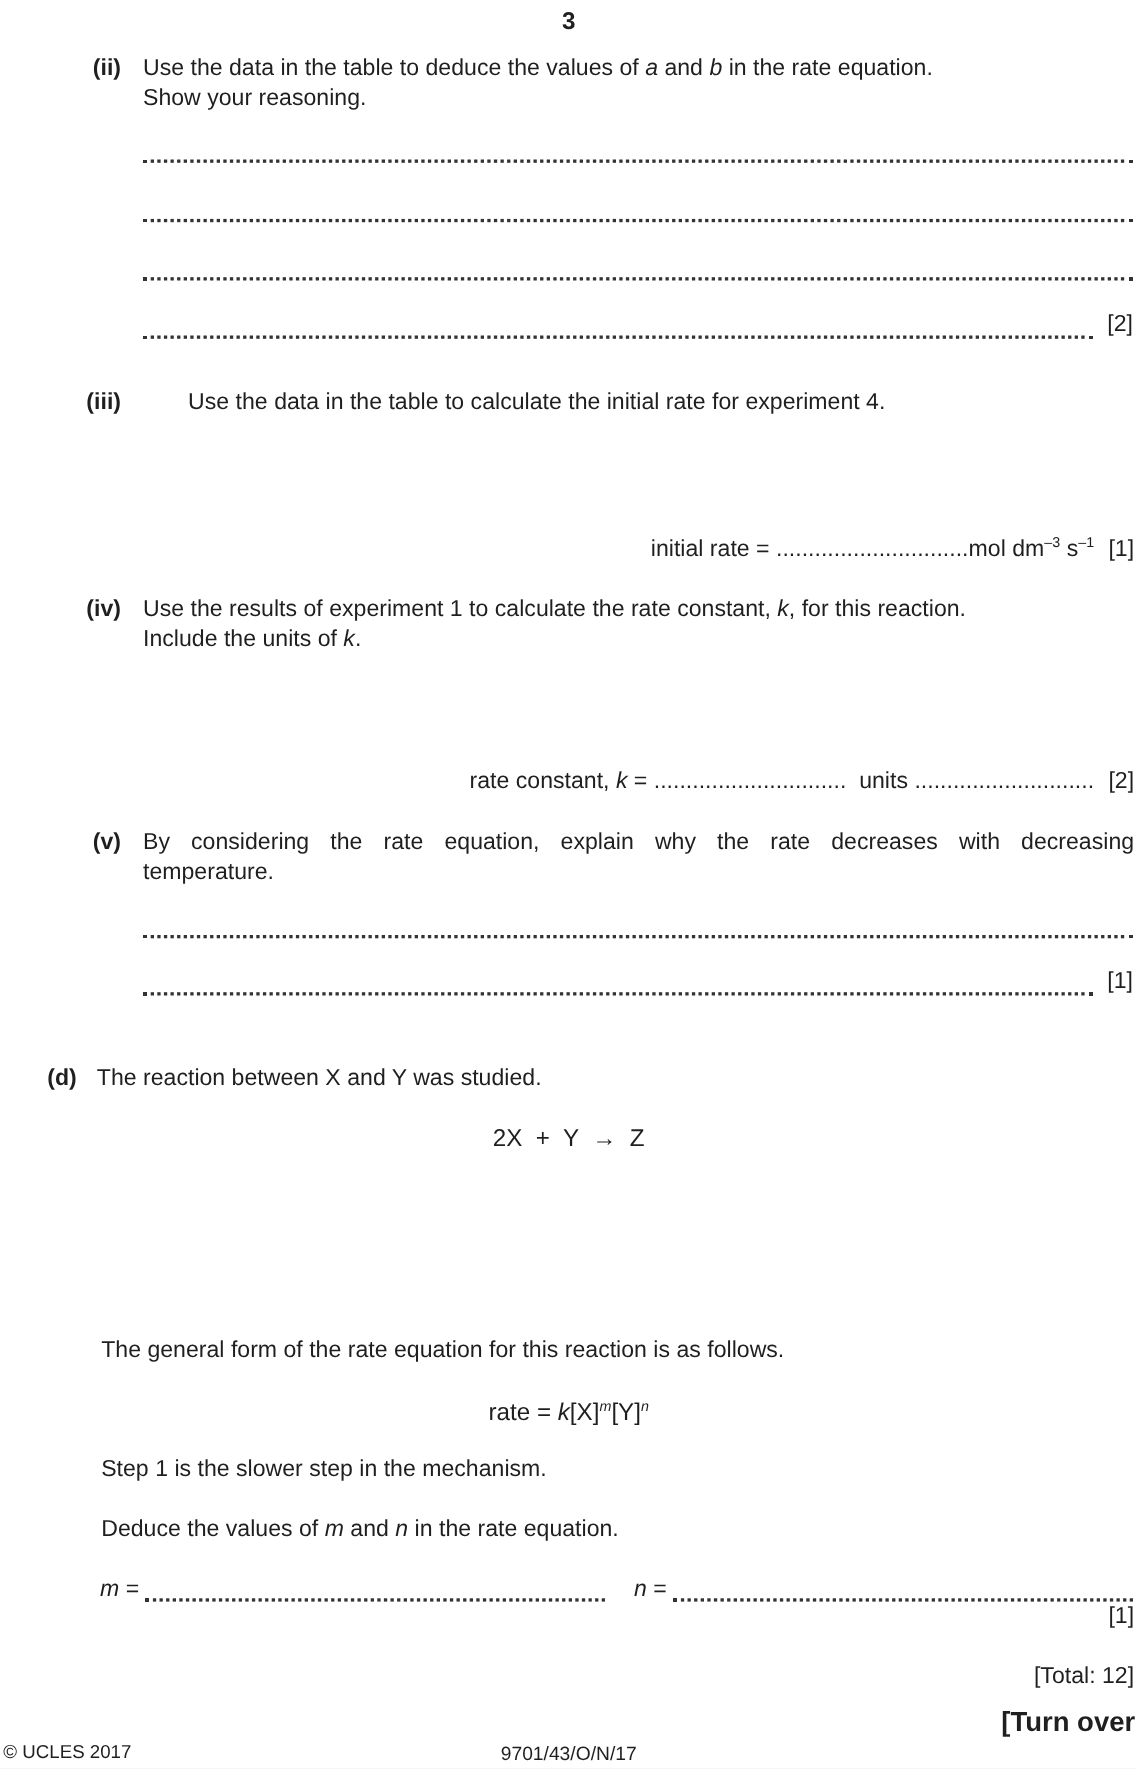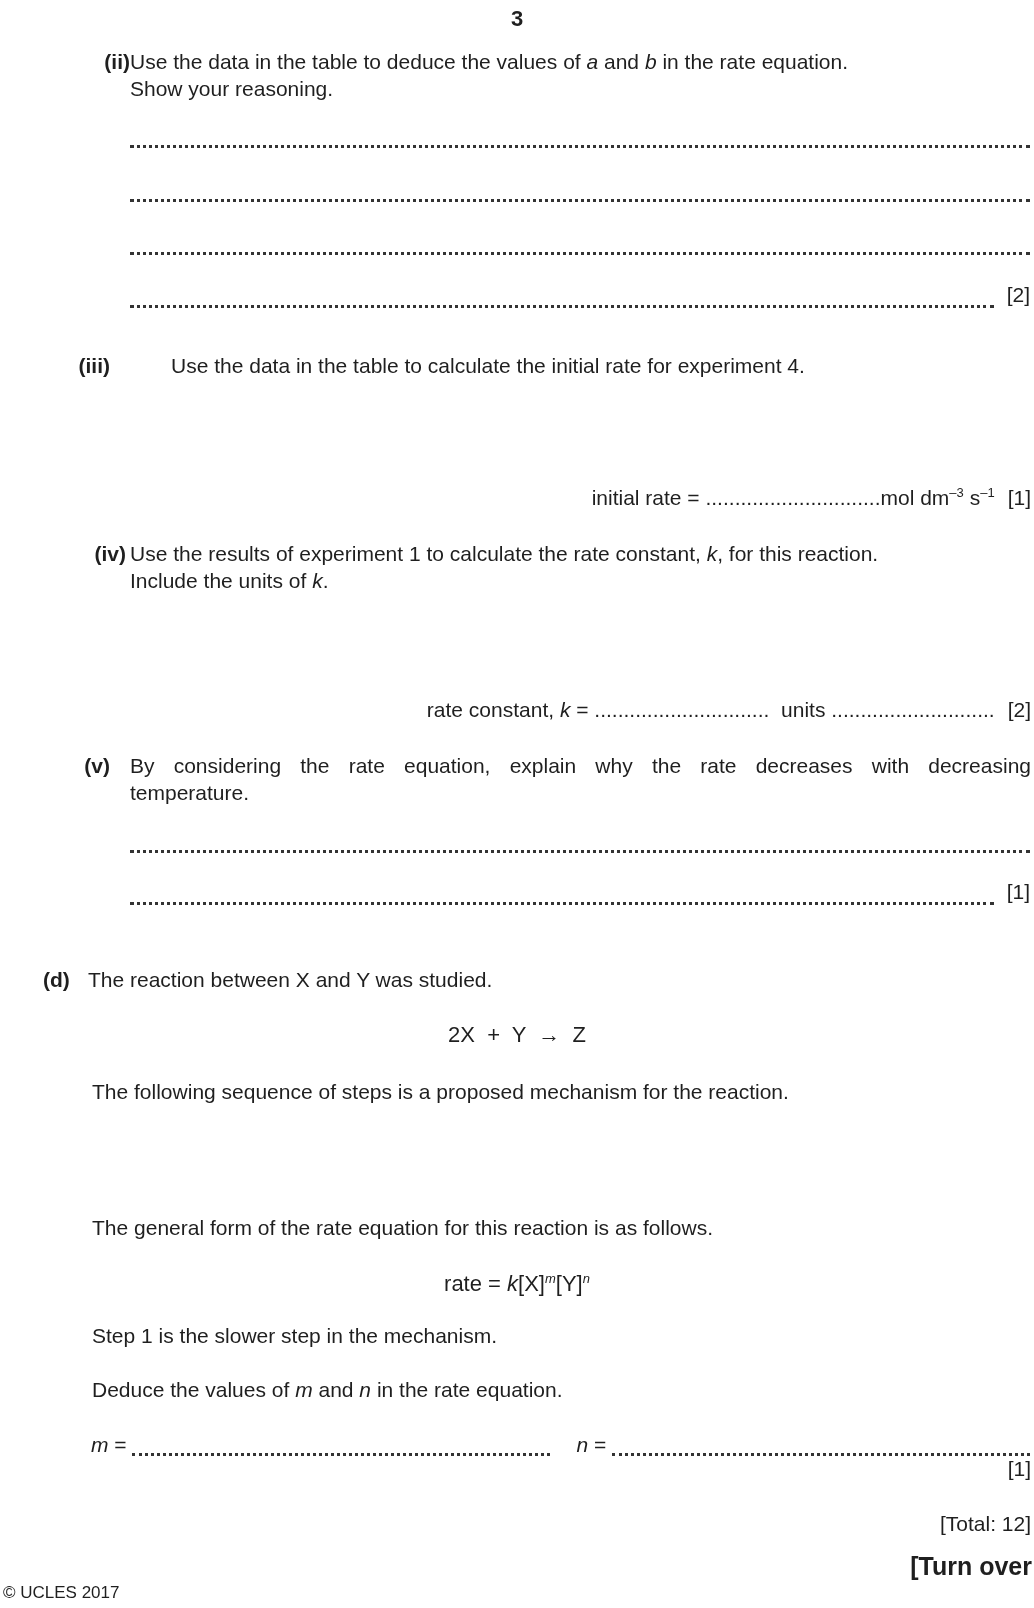--- a/index.html
+++ b/index.html
@@ -72,21 +72,21 @@
   .footer-center{ position: absolute; left: 0; width: 100%; top: 1584px; font-size: 17.5px; text-align: center; }
   .footer-right { position: absolute; right: 2px; top: 1552px; font-size: 25px; font-weight: bold; }
 </style>
 </head>
 <body>
 
 <div class="page">
 
   <div class="abs center bold" style="top:6px; font-size:22px;">3</div>
 
-  <div class="qlabel" style="top:48px;padding-left:20px;">(ii)</div>
+  <div class="qlabel" style="top:48px;">(ii)</div>
   <div class="abs line" style="top:48px; left:130px; width:890px;">
     <span><span>Use the data in the table to deduce the values of </span><em class="var">a</em><span> and </span><em class="var">b</em><span> in the rate equation.</span></span><br>
     <span>Show your reasoning.</span>
   </div>
 
   <div class="ans-row" style="top:122px;">
     <div class="dotline"></div>
   </div>
   <div class="ans-row" style="top:176px;">
     <div class="dotline"></div>
@@ -97,21 +97,21 @@
   <div class="ans-row" style="top:282px;">
     <div class="dotline"></div>
     <span class="mark">[2]</span>
   </div>
 
   <div class="qlabel" style="top:352px;">(iii)</div>
   <div class="abs line" style="top:352px; left:130px; width:890px;margin-left:41px;">Use the data in the table to calculate the initial rate for experiment 4.</div>
 
   <div class="abs rightalign ans-line" style="top:480px;"><span>initial rate = </span><span>..............................</span><span>mol dm</span><span class="sup">–3</span><span> s</span><span class="sup">–1</span><span class="mark">[1]</span></div>
 
-  <div class="qlabel" style="top:540px;padding-left:16px;">(iv)</div>
+  <div class="qlabel" style="top:540px;">(iv)</div>
   <div class="abs line" style="top:540px; left:130px; width:890px;">
     <span><span>Use the results of experiment 1 to calculate the rate constant, </span><em class="var">k</em><span>, for this reaction.</span></span><br>
     <span><span>Include the units of </span><em class="var">k</em><span>.</span></span>
   </div>
 
   <div class="abs rightalign ans-line" style="top:697px;"><span>rate constant, </span><em class="var">k</em><span> = </span><span>..............................</span><span>  units </span><span>............................</span><span class="mark">[2]</span></div>
 
   <div class="qlabel" style="top:752px;">(v)</div>
   <div class="justify-line" style="top:752px;">By considering the rate equation, explain why the rate decreases with decreasing</div>
   <div class="abs line" style="top:779px; left:130px;">temperature.</div>
@@ -122,21 +122,20 @@
   <div class="ans-row" style="top:879px;">
     <div class="dotline"></div>
     <span class="mark">[1]</span>
   </div>
 
   <div class="abs bold line" style="top:966px; left:43px;">(d)</div>
   <div class="abs line" style="top:966px; left:88px;">The reaction between X and Y was studied.</div>
 
   <div class="abs center eq" style="top:1022px;">2X  +  Y  →  Z</div>
 
-  <div class="abs line" style="top:1078px; left:92px;">The following sequence of steps is a proposed mechanism for the reaction.</div>
 
 
   <div class="abs line" style="top:1214px; left:92px;">The general form of the rate equation for this reaction is as follows.</div>
 
   <div class="abs center eq" style="top:1266px;"><span>rate = </span><em class="var">k</em><span>[X]</span><span class="sup"><em class="var">m</em></span><span>[Y]</span><span class="sup"><em class="var">n</em></span></div>
 
   <div class="abs line" style="top:1322px; left:92px;">Step 1 is the slower step in the mechanism.</div>
 
   <div class="abs line" style="top:1376px; left:92px;"><span>Deduce the values of </span><em class="var">m</em><span> and </span><em class="var">n</em><span> in the rate equation.</span></div>
 
@@ -148,15 +147,16 @@
     <em class="var mn-eq">n</em>
       <span class="mn-eq"> = </span>
     <div class="dotline"></div>
   </div>
 
   <div class="abs rightalign line" style="top:1455px;">[1]</div>
 
   <div class="abs rightalign line" style="top:1510px;">[Total: 12]</div>
 
   <div class="footer-left">© UCLES 2017</div>
+  <div class="footer-center">9701/43/O/N/17</div>
   <div class="footer-right">[Turn over</div>
 
 </div>
 
 </body></html>

